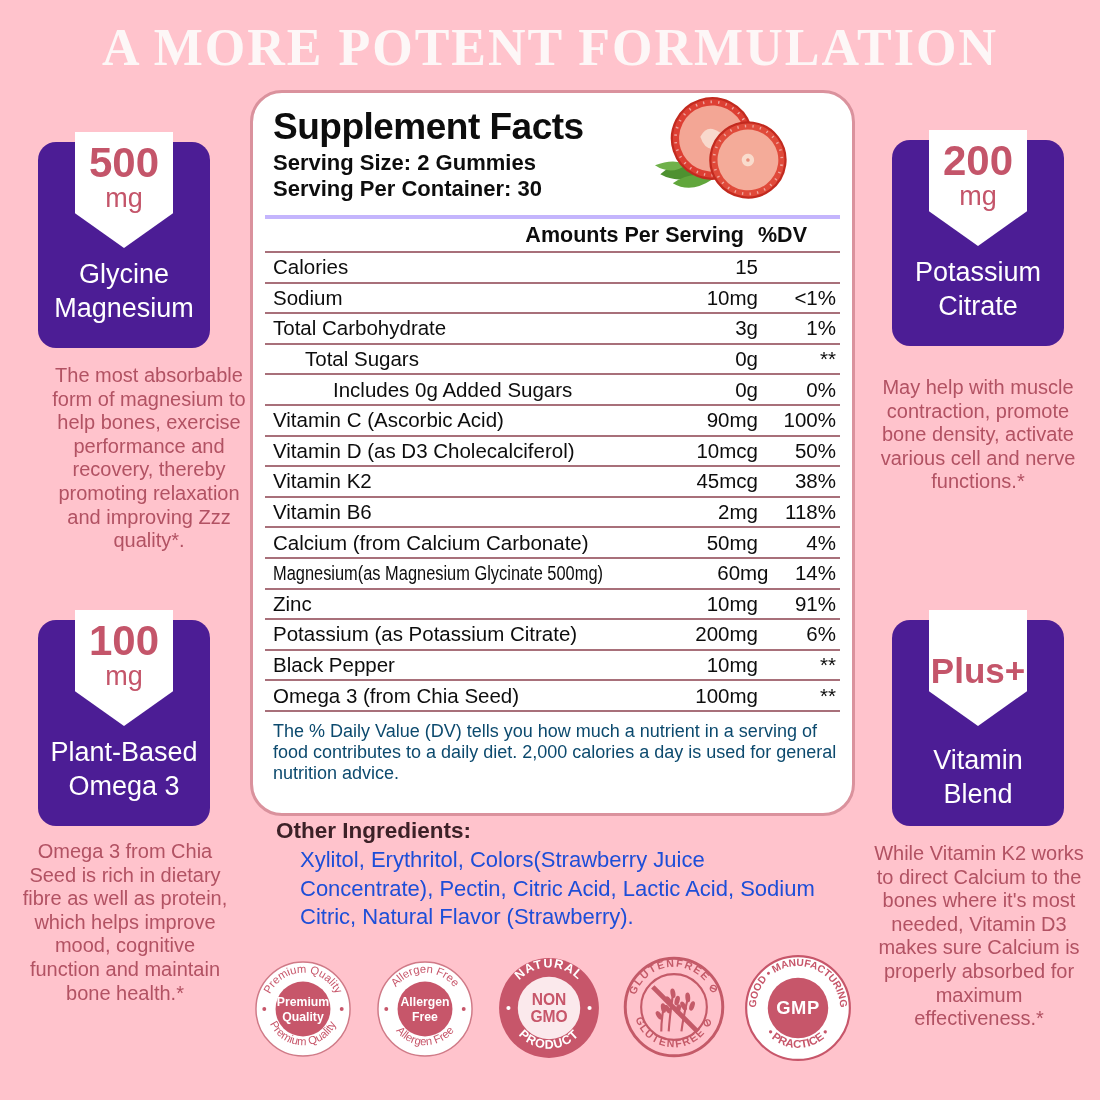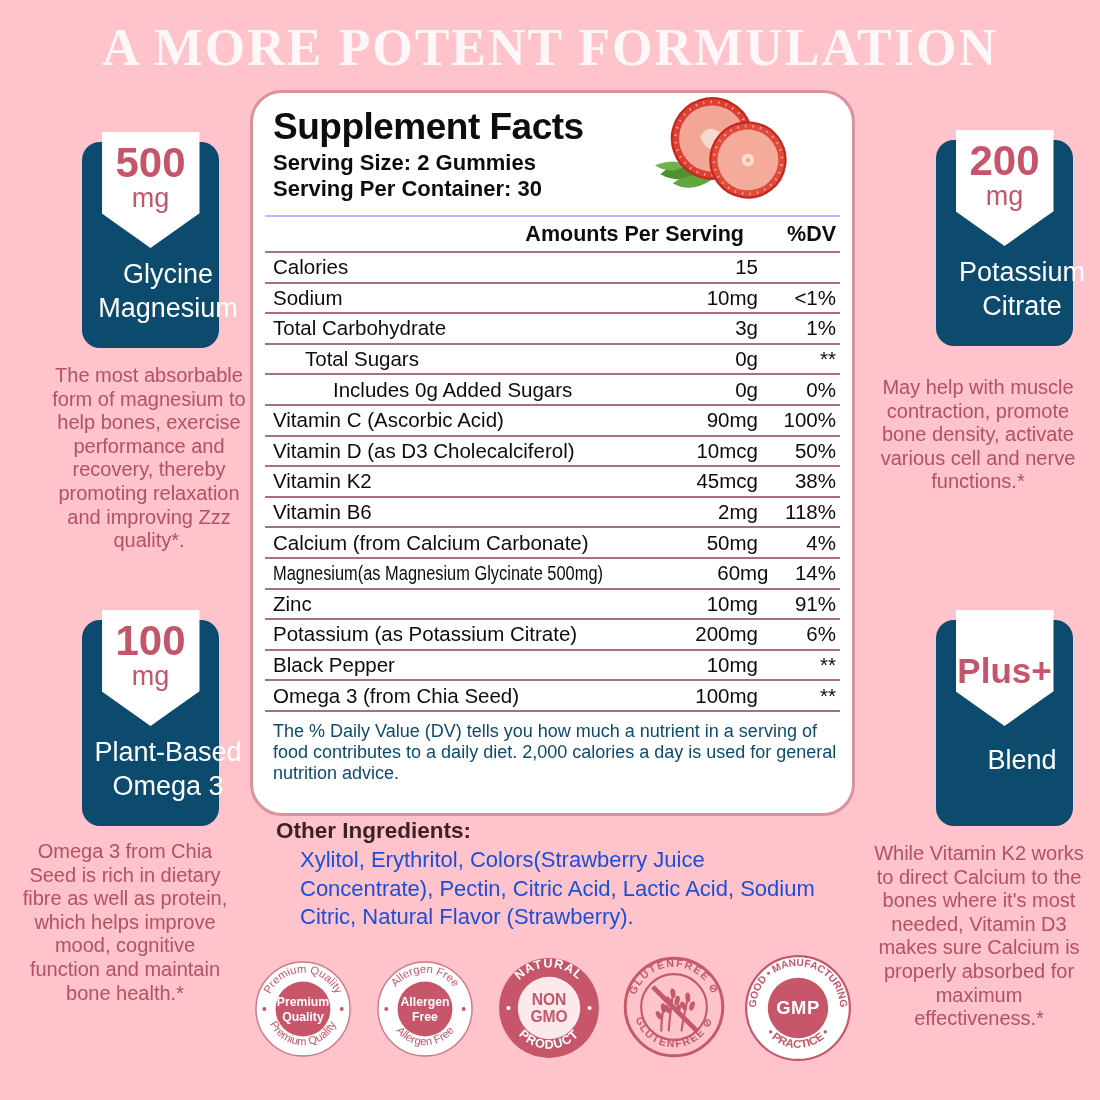--- a/index.html
+++ b/index.html
@@ -20,41 +20,41 @@
     position:absolute; left:250px; top:90px; width:605px; height:726px;
     background:#ffffff; border:3px solid #da929d; border-radius:32px;
     padding:0 12px; color:#0d0d0d;
   }
   .panel-head { position:relative; height:122px; }
   .sf-title { font-size:37px; font-weight:bold; letter-spacing:-0.5px; padding:13px 0 2px 8px; }
   .serving-line { font-size:22px; font-weight:bold; padding-left:8px; line-height:1.18; }
   .strawberry { position:absolute; top:4px; right:42px; }
   .amounts-head {
     display:flex; align-items:center; height:38px; font-size:21.5px; font-weight:bold;
-    border-top:2px solid #c4b5fd; border-bottom:2px solid #a8707a; padding:0 4px 0 8px;
+    border-top:4px solid #c4b5fd; border-bottom:2px solid #a8707a; padding:0 4px 0 8px;
   }
   .amounts-head .h-amt { flex:1; text-align:right; padding-right:14px; }
-  .amounts-head .h-dv { width:78px; text-align:right; }
+  .amounts-head .h-dv { width:78px; }
   .row {
     display:flex; align-items:center; height:30.6px; font-size:20.5px;
     border-bottom:2px solid #a8707a; padding:0 4px 0 8px; white-space:nowrap;
   }
   .row .name { flex:1; }
   .row .name.ind1 { padding-left:32px; }
   .row .name.ind2 { padding-left:60px; }
   .row .name.condensed { transform:scaleX(0.80); transform-origin:left center; }
   .row .amt { width:96px; text-align:right; }
   .row .dv { width:78px; text-align:right; }
   .footnote {
     font-size:18px; line-height:1.17; padding:9px 2px 0 8px; color:#0c4a6e;
   }
   
   .badge {
-    position:absolute; width:137px; height:206px;
-    background:#0c4a6e; border-radius:18px;margin-left:44px;
+    position:absolute; width:172px; height:206px;
+    background:#4c1d95; border-radius:18px;
   }
   .ribbon {
     position:absolute; left:50%; transform:translateX(-50%); top:-10px;
     width:98px; height:116px; background:#ffffff; text-align:center;
     clip-path:polygon(0 0,100% 0,100% 70%,50% 100%,0 70%);
   }
   .ribbon .big { font-size:42px; font-weight:bold; color:#c4556a; padding-top:10px; line-height:1.0; }
   .ribbon .small { font-size:27px; color:#c4556a; line-height:1.05; }
   .ribbon .plus { font-size:35px; font-weight:bold; color:#c4556a; padding-top:41px; }
   .badge-label {
@@ -225,20 +225,21 @@
       <div>Omega 3</div>
     </div>
   </div>
   <div class="blurb" style="left:20px; top:840px; width:210px;">Omega 3 from Chia Seed is rich in dietary fibre as well as protein, which helps improve mood, cognitive function and maintain bone health.*</div>
 
   <div class="badge" style="left:892px; top:620px;">
     <div class="ribbon">
       <div class="plus">Plus+</div>
     </div>
     <div class="badge-label" style="top:124px;">
+      <div>Vitamin</div>
       <div>Blend</div>
     </div>
   </div>
   <div class="blurb" style="left:872px; top:842px; width:214px;">While Vitamin K2 works to direct Calcium to the bones where it's most needed, Vitamin D3 makes sure Calcium is properly absorbed for maximum effectiveness.*</div>
 
   <div class="other">
     <div class="oi-head">Other Ingredients:</div>
     <div class="oi-body">Xylitol, Erythritol, Colors(Strawberry Juice Concentrate), Pectin, Citric Acid, Lactic Acid, Sodium Citric, Natural Flavor (Strawberry).</div>
   </div>
 

